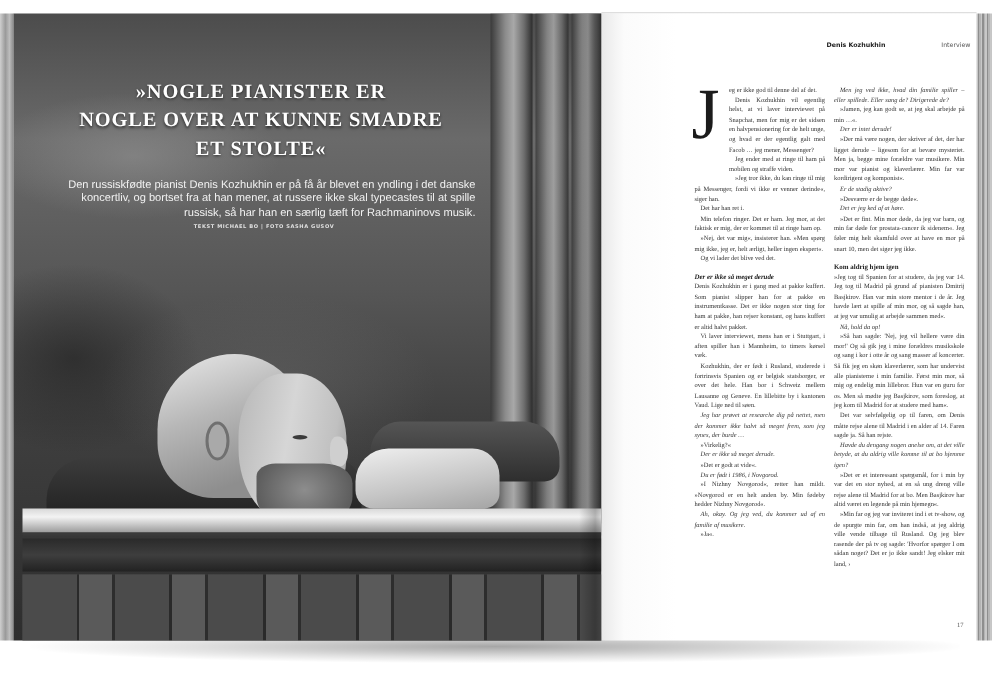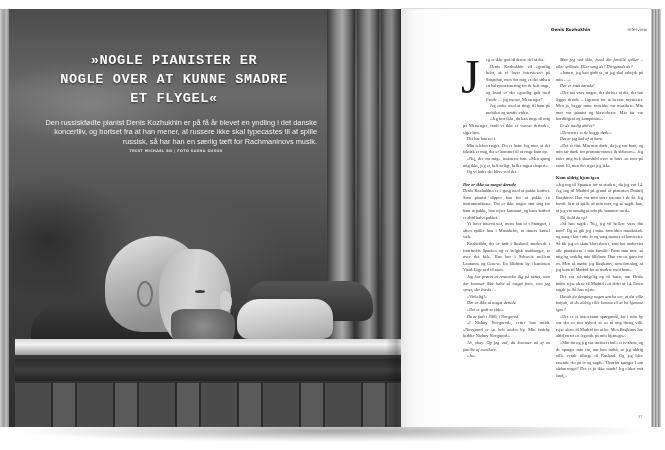--- a/index.html
+++ b/index.html
@@ -81,21 +81,21 @@
     background: linear-gradient(180deg, #555, #2e2e2e);
   }
   .hands {
     position: absolute; left: 228px; top: 290px; width: 96px; height: 40px;
     border-radius: 22px 18px 10px 12px;
     background: linear-gradient(170deg, #efefef, #c5c5c5 60%, #a4a4a4);
   }
 
   .headline {
     position: absolute; left: 14px; top: 42px; width: 302px;
-    font-family: Liberation Mono, monospace; font-weight: bold;
+    font-family: Liberation Serif, serif; font-weight: bold;
     color: #ffffff; text-align: center; font-size: 13.6px; line-height: 19px; letter-spacing: 0.6px;
     text-shadow: 0 1px 2px rgba(0,0,0,0.6);
   }
   .deck {
     position: absolute; left: 26px; top: 109px; width: 282px;
     font-family: Liberation Sans, sans-serif; color: #f2f2f2; text-align: right;
     font-size: 7.4px; line-height: 9.3px;
   }
   .byline {
     position: absolute; left: 60px; top: 140px; width: 214px; text-align: center;
@@ -168,21 +168,21 @@
   <div class="beard"></div>
   <div class="hands"></div>
 
   <div class="table-top"></div>
   <div class="table-rail"></div>
   <div class="table-planks"></div>
 
   <div class="headline">
     <div>»NOGLE PIANISTER ER</div>
     <div>NOGLE OVER AT KUNNE SMADRE</div>
-    <div>ET FLYGEL«</div>
+    <div>ET STOLTE«</div>
   </div>
   <div class="deck">Den russiskfødte pianist Denis Kozhukhin er på få år blevet en yndling i det danske koncertliv, og bortset fra at han mener, at russere ikke skal typecastes til at spille russisk, så har han en særlig tæft for Rachmaninovs musik.</div>
   <div class="byline">TEKST MICHAEL BO | FOTO SASHA GUSOV</div>
 </div>
 
 <div class="gutter"></div>
 
 <div class="top-line"></div>
 <div class="right-page">
   <div class="running-header">

